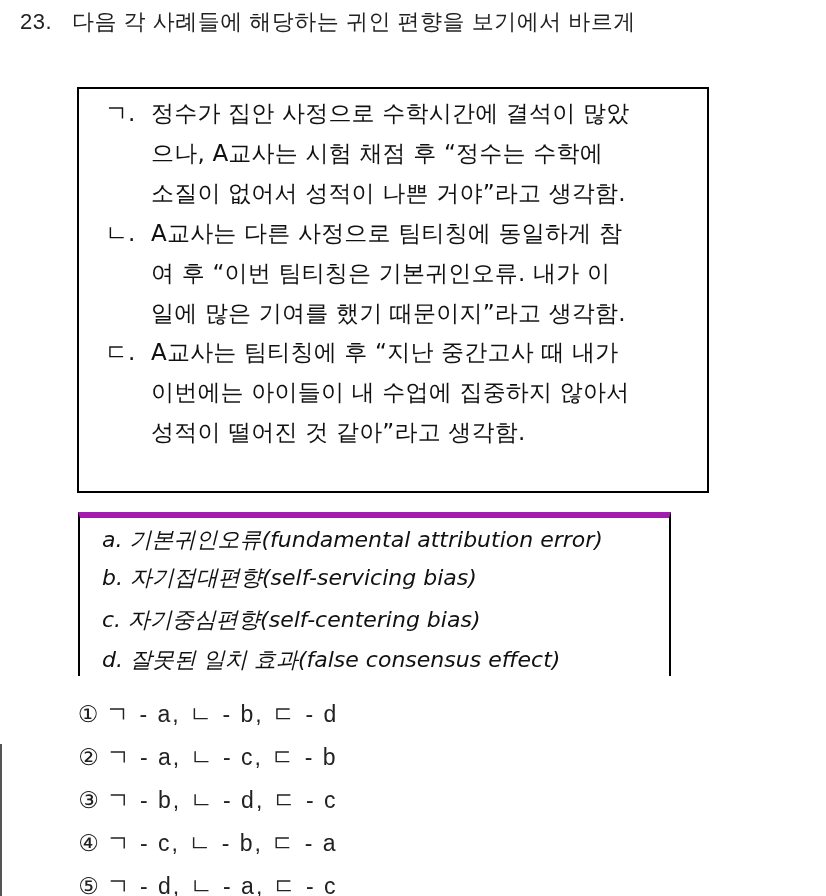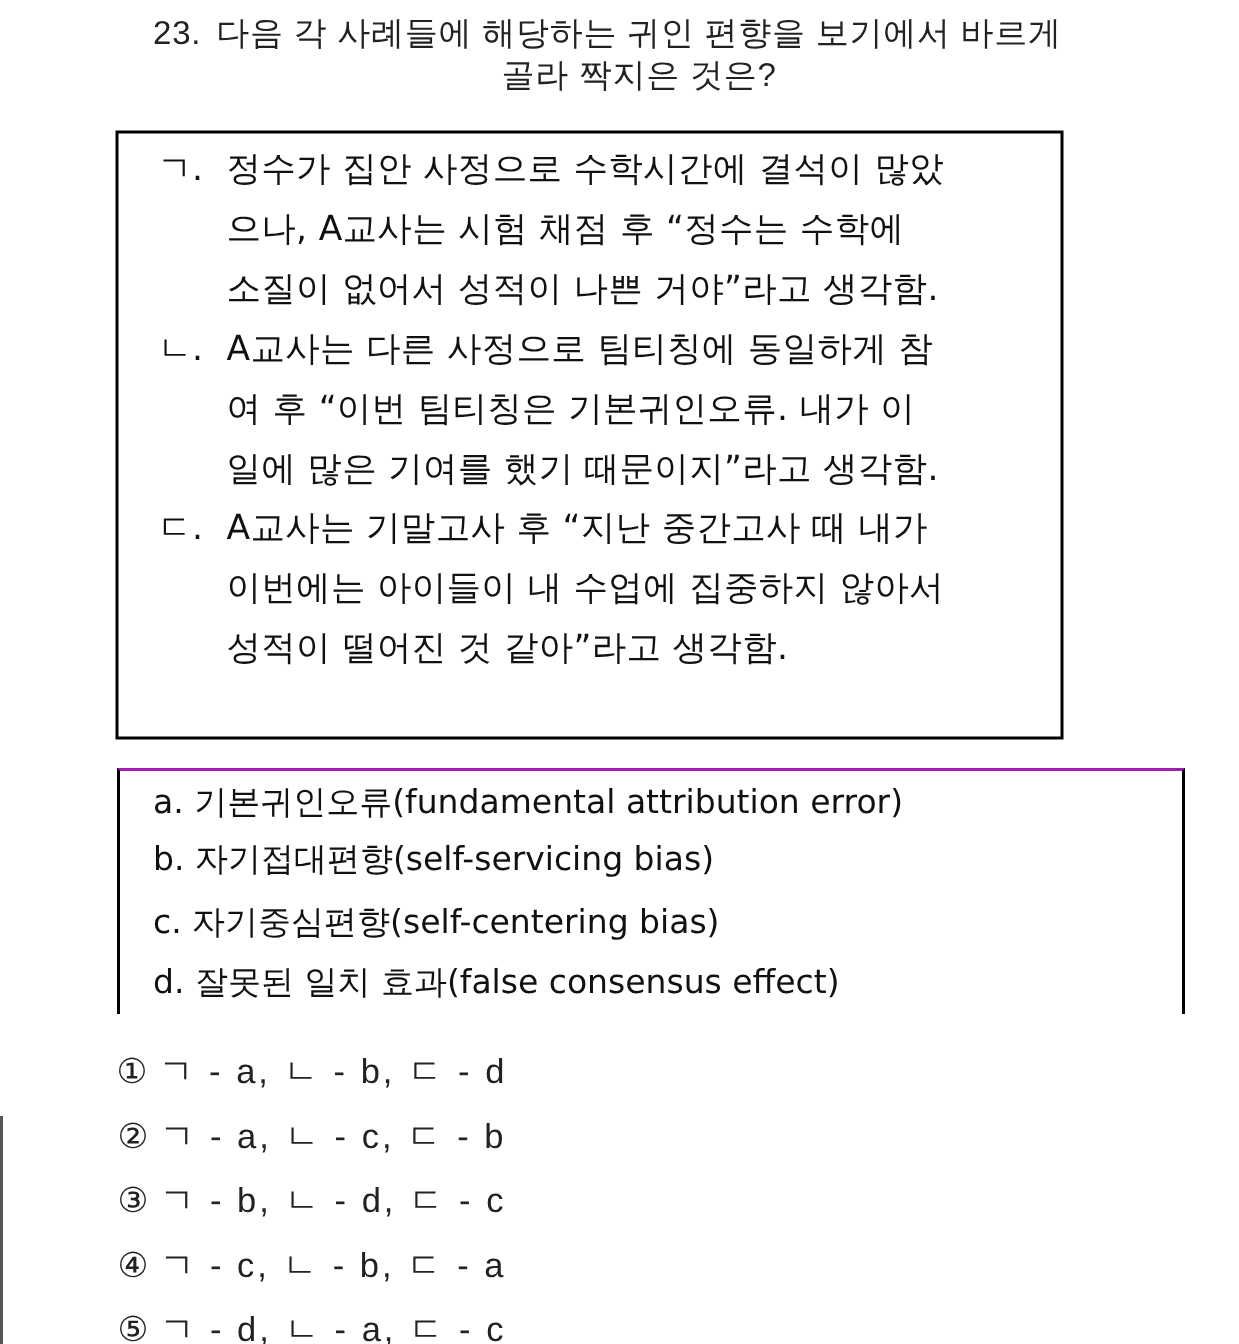--- a/index.html
+++ b/index.html
@@ -6,40 +6,40 @@
   body {
     width: 826px; height: 896px; position: relative; overflow: hidden;
     font-family: "DejaVu Sans", "Liberation Sans", sans-serif;
     color: #111111;
   }
   .question {
     position: absolute; left: 20px; top: 8px; width: 760px;
     font-size: 22px; line-height: 28px; letter-spacing: 0.5px;
     font-family: "Liberation Sans", "DejaVu Sans", sans-serif;
     color: #222;
-    text-align: center;
   }
   .question .num { display: inline-block; width: 52px; }
   .question .line2 { padding-left: 52px; display: block; }
 
   .case-box {
     position: absolute; left: 77px; top: 87px; width: 632px; height: 406px;
     border: 2px solid #000; box-sizing: border-box;
   }
   .case-item { position: absolute; left: 26px; right: 10px; font-size: 23px; line-height: 40px; }
   .case-item .marker { position: absolute; left: 0; top: 0; width: 46px; }
   .case-item .text { display: block; padding-left: 46px; letter-spacing: 0.2px; }
   .case-item.c1 { top: 4px; }
   .case-item.c2 { top: 124px; }
   .case-item.c3 { top: 243px; }
 
   .options-box {
-    position: absolute; left: 78px; top: 512px; width: 712px; height: 164px;
-    border-top: 2px solid #a21caf; border-left: 2px solid #000; border-right: 2px solid #000;
+    position: absolute; left: 78px; top: 512px; width: 593px; height: 164px;
+    border-top: 6px solid #a21caf; border-left: 2px solid #000; border-right: 2px solid #000;
     box-sizing: border-box;
+    font-style: italic;
   }
   .opt-item { position: absolute; left: 22px; font-size: 22px; line-height: 40px; white-space: nowrap; }
   .opt-item.o1 { top: 2px; }
   .opt-item.o2 { top: 40px; }
   .opt-item.o3 { top: 82px; }
   .opt-item.o4 { top: 122px; }
 
   .answers {
     position: absolute; left: 72px; top: 696px;
     font-family: "Liberation Sans", "DejaVu Sans", sans-serif;
@@ -50,39 +50,38 @@
 
   .side-rule {
     position: absolute; left: 0px; top: 744px; width: 2px; height: 152px; background: #555;
   }
 </style>
 </head>
 <body>
 
 <div class="question">
   <span class="num">23.</span><span>다음 각 사례들에 해당하는 귀인 편향을 보기에서 바르게</span>
-  <span class="line2">골라 짝지은 것은?</span>
 </div>
 
 <div class="case-box">
   <div class="case-item c1">
     <span class="marker">ㄱ.</span>
     <span class="text">정수가 집안 사정으로 수학시간에 결석이 많았</span>
     <span class="text">으나, A교사는 시험 채점 후 “정수는 수학에</span>
     <span class="text">소질이 없어서 성적이 나쁜 거야”라고 생각함.</span>
   </div>
   <div class="case-item c2">
     <span class="marker">ㄴ.</span>
     <span class="text">A교사는 다른 사정으로 팀티칭에 동일하게 참</span>
     <span class="text">여 후 “이번 팀티칭은 기본귀인오류. 내가 이</span>
     <span class="text">일에 많은 기여를 했기 때문이지”라고 생각함.</span>
   </div>
   <div class="case-item c3">
     <span class="marker">ㄷ.</span>
-    <span class="text">A교사는 기말고사 후 “지난 중간고사 때 내가</span>
+    <span class="text">A교사는 팀티칭에 후 “지난 중간고사 때 내가</span>
     <span class="text">이번에는 아이들이 내 수업에 집중하지 않아서</span>
     <span class="text">성적이 떨어진 것 같아”라고 생각함.</span>
   </div>
 </div>
 
 <div class="options-box">
   <div class="opt-item o1">a. 기본귀인오류(fundamental attribution error)</div>
   <div class="opt-item o2">b. 자기접대편향(self-servicing bias)</div>
   <div class="opt-item o3">c. 자기중심편향(self-centering bias)</div>
   <div class="opt-item o4">d. 잘못된 일치 효과(false consensus effect)</div>

